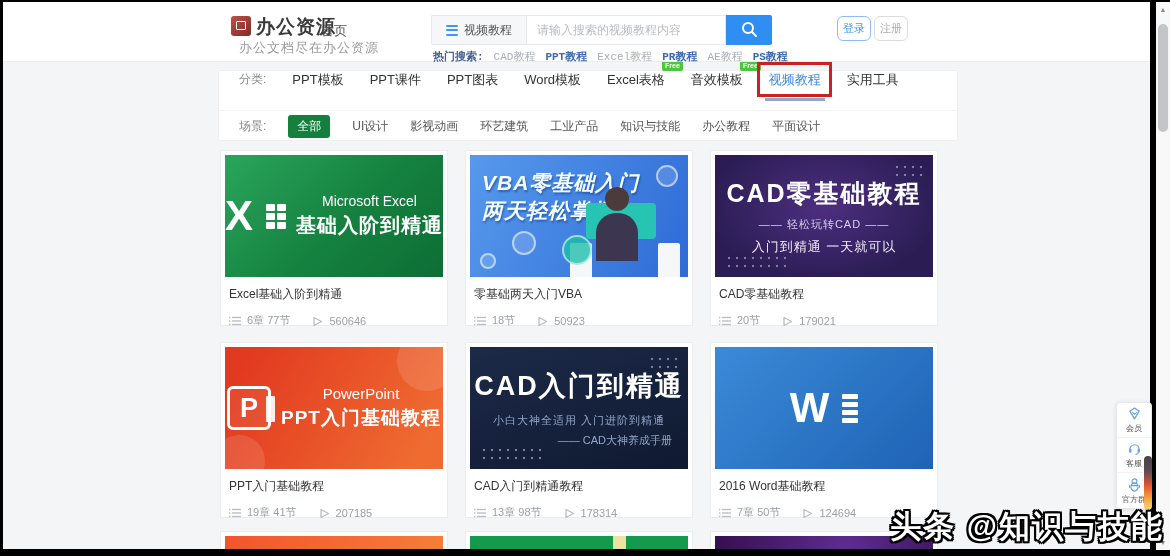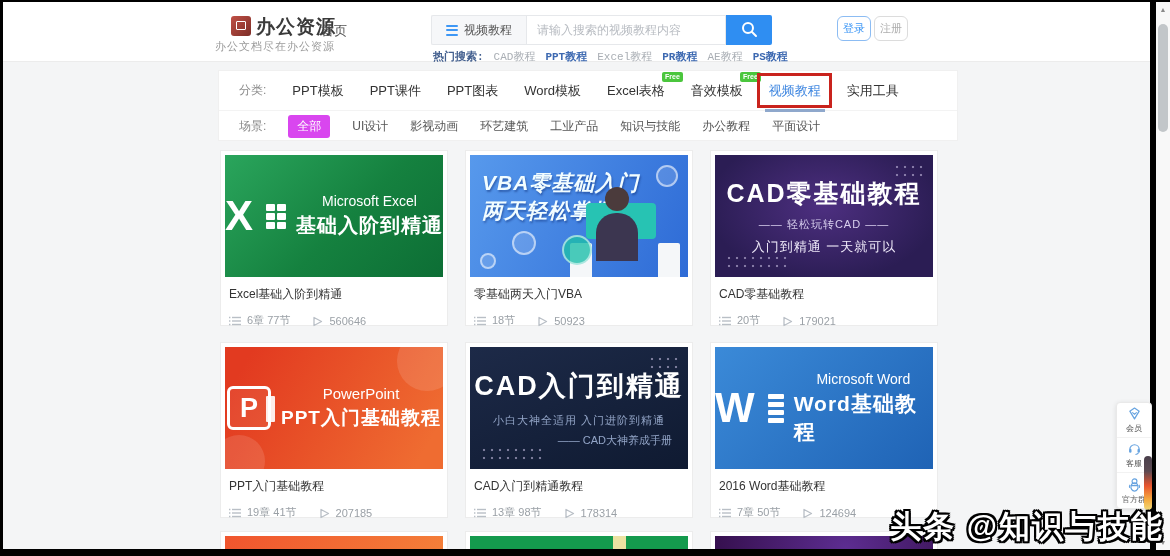--- a/index.html
+++ b/index.html
@@ -5,21 +5,21 @@
   * { margin:0; padding:0; box-sizing:border-box; }
   body { font-family:"Liberation Sans","DejaVu Sans",sans-serif; background:#888; }
   .frame { position:relative; width:1170px; height:556px; background:#000; overflow:hidden; }
 
   
   .header { position:absolute; left:3px; top:2px; width:1147px; height:60px; background:#fff; border-bottom:1px solid #ececec; }
   .logo-box { position:absolute; left:228px; top:14px; width:20px; height:20px; border-radius:3px;
               background:linear-gradient(135deg,#c05046,#7c2d26); }
   .logo-box i { position:absolute; left:5px; top:5px; width:10px; height:9px; border:1.5px solid #fff; border-radius:1px; display:block; }
   .logo-title { position:absolute; left:253px; top:12px; font-size:19px; font-weight:bold; color:#3a3a3a; letter-spacing:1px; }
-  .logo-sub { position:absolute; left:212px; top:37px; font-size:11px; color:#9a9a9a; letter-spacing:1px; }
+  .logo-sub { position:absolute; left:236px; top:37px; font-size:13px; color:#9a9a9a; letter-spacing:1px; }
   .nav-home { position:absolute; left:318px; top:20px; font-size:13px; color:#555; cursor:pointer; }
 
   .search-group { position:absolute; left:428px; top:13px; height:30px; display:flex; }
   .search-cat { width:95px; background:#f6f7f9; border:1px solid #e6e8eb; border-right:none; display:flex; align-items:center; justify-content:center; gap:6px; font-size:12px; color:#555; cursor:pointer; border-radius:2px 0 0 2px; }
   .menu-icon { display:flex; flex-direction:column; gap:2.5px; }
   .menu-icon b { width:12px; height:2px; background:#3e97f5; border-radius:1px; }
   .search-input { width:200px; border:1px solid #e6e8eb; font-size:12px; color:#333; padding:0 10px; outline:none; font-family:inherit; }
   .search-input::placeholder { color:#b8bcc2; }
   .search-btn { width:46px; background:#2f8ef2; border:none; display:flex; align-items:center; justify-content:center; border-radius:0 2px 2px 0; cursor:pointer; }
 
@@ -29,31 +29,31 @@
   .hot-tag.hl { color:#3d69b1; font-weight:bold; }
 
   .auth-btn { position:absolute; top:14px; width:34px; height:25px; border-radius:6px; background:#fff; font-size:11px; display:flex; align-items:center; justify-content:center; cursor:pointer; }
   .auth-login { left:834px; border:1px solid #8cbcf3; color:#3e97f5; }
   .auth-register { left:871px; border:1px solid #dcdcdc; color:#aeaeae; }
 
   
   .content { position:absolute; left:3px; top:62px; width:1147px; height:487px; background:#f4f5f6; overflow:hidden; }
 
   .filter-panel { position:absolute; left:215px; top:8px; width:740px; height:71px; background:#fff; border:1px solid #f0f0f0; }
-  .cat-row { display:flex; align-items:center; height:40px; padding-left:20px; gap:26px; border-bottom:1px solid #f3f3f3; }
+  .cat-row { display:flex; align-items:flex-start; height:40px; padding-left:20px; gap:26px; border-bottom:1px solid #f3f3f3; }
   .row-label { font-size:12px; color:#8a8a8a; }
   .cat-item { font-size:13px; color:#333; cursor:pointer; position:relative; white-space:nowrap; }
   .free-badge { position:absolute; top:-10px; right:-18px; background:#4bc63d; color:#fff; font-size:7px; font-weight:bold; padding:1px 3px; border-radius:2px; line-height:1.2; }
   .cat-item.active { color:#3e86e0; }
   .red-box { position:absolute; left:-12px; top:-9px; width:calc(100% + 23px); height:calc(100% + 17px); border:3px solid #c9231d; pointer-events:none; }
   .tab-underline { position:absolute; left:-4px; bottom:-12px; width:calc(100% + 8px); height:3px; background:#8fa8cc; }
 
   .scene-row { display:flex; align-items:center; height:30px; padding-left:20px; gap:22px; }
   .scene-item { font-size:12px; color:#555; cursor:pointer; white-space:nowrap; }
-  .scene-item.active { background:#d946ef; color:#fff; padding:3px 9px; border-radius:3px; }
+  .scene-item.active { background:#15803d; color:#fff; padding:3px 9px; border-radius:3px; }
 
   .cards-row { position:absolute; left:217px; display:flex; gap:17px; }
   .row-1 { top:88px; } .row-2 { top:280px; } .row-3 { top:469px; }
   .card { width:228px; height:176px; background:#fff; border:1px solid #ececec; padding:4px; cursor:pointer; }
   .thumb { height:122px; position:relative; overflow:hidden; color:#fff; }
   .card-title { font-size:12px; color:#333; margin:9px 4px 0; white-space:nowrap; overflow:hidden; }
   .card-stats { display:flex; align-items:center; margin:10px 4px 0; font-size:11px; color:#9aa0a6; }
   .card-stats svg { margin-right:6px; flex:none; }
   .stat-meta { margin-right:22px; display:flex; align-items:center; }
   .stat-views { display:flex; align-items:flex-end; }
@@ -404,24 +404,20 @@
 
       <div class="card">
         <div class="thumb thumb-word thumb-center">
           <span class="logo-letter">W</span>
           <span class="word-grid">
               <b></b>
               <b></b>
               <b></b>
               <b></b>
             </span>
-          <span class="t-col">
-            <span class="t-brand">Microsoft Word</span>
-            <span class="t-head">Word基础教程</span>
-          </span>
         </div>
         <div class="card-title">2016 Word基础教程</div>
         <div class="card-stats">
           <span class="stat-meta">
               <svg width="12" height="10" viewBox="0 0 12 10">
                 <g stroke="#b9bfc6" stroke-width="1.4">
                   <line x1="3" y1="1.5" x2="12" y2="1.5"></line>
                   <line x1="3" y1="5" x2="12" y2="5"></line>
                   <line x1="3" y1="8.5" x2="12" y2="8.5"></line>
                   <line x1="0" y1="1.5" x2="1.4" y2="1.5"></line>

